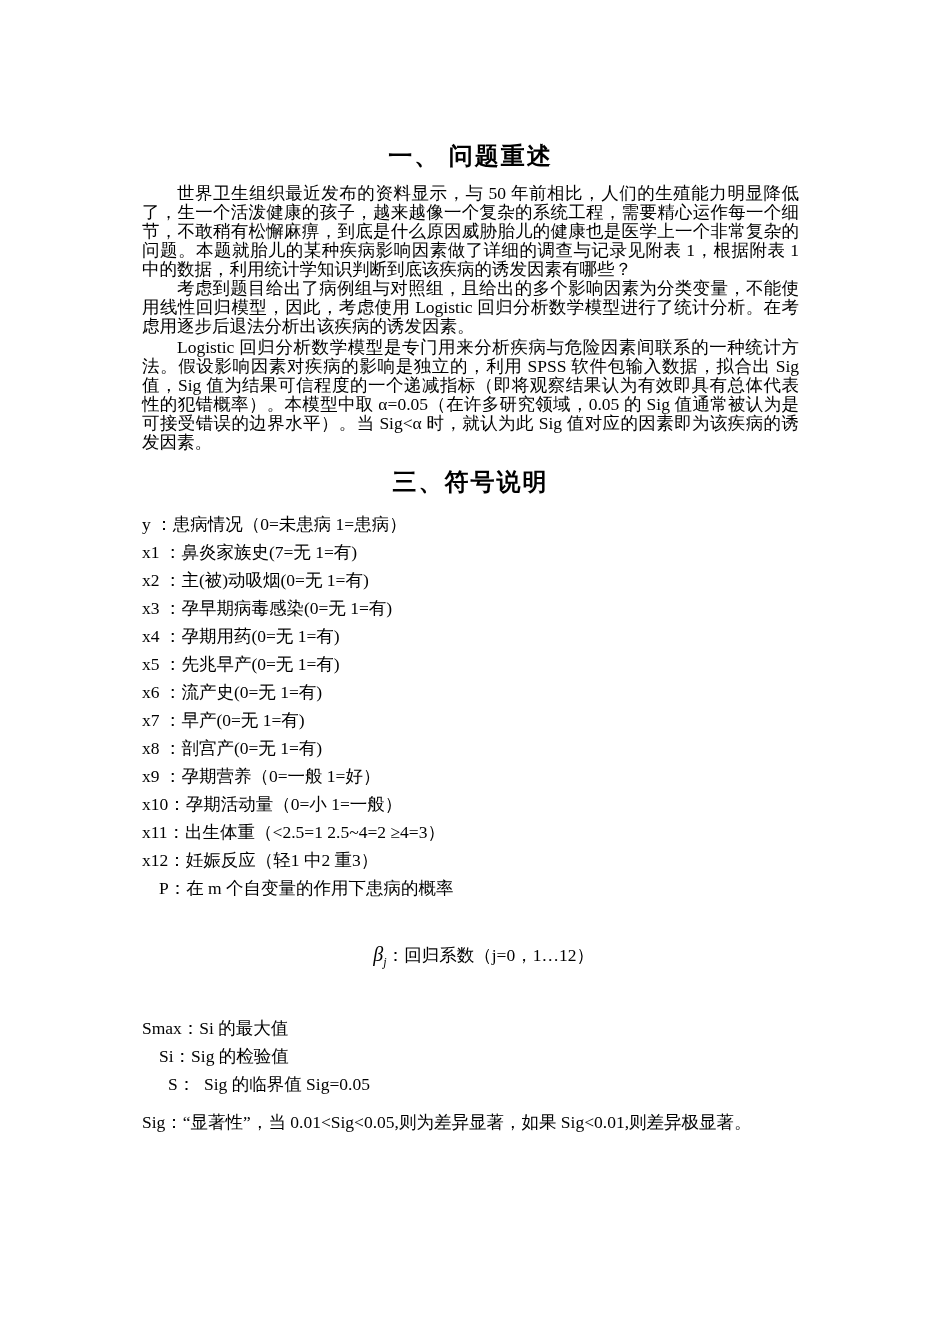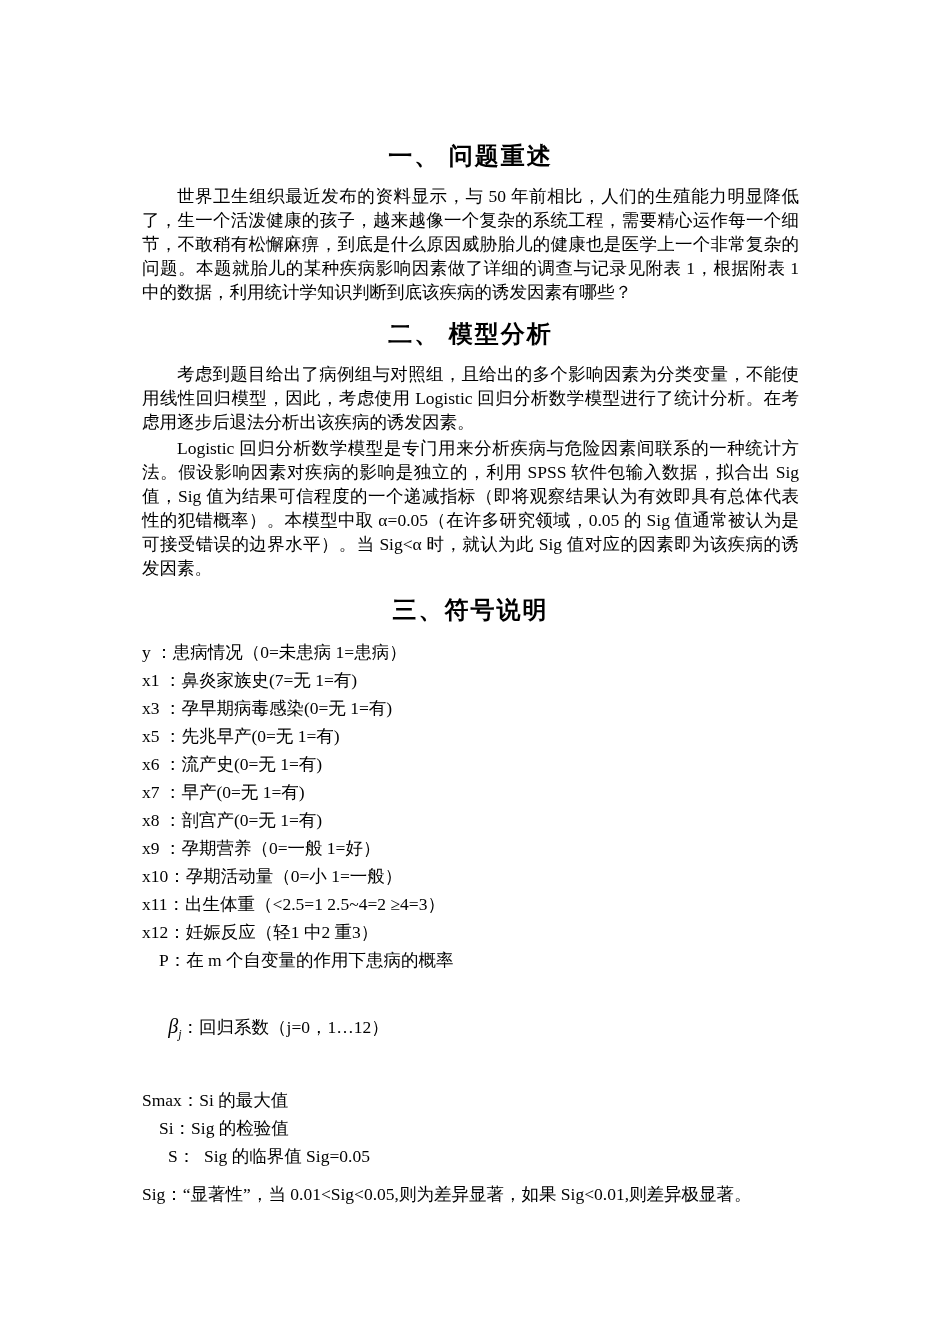--- a/index.html
+++ b/index.html
@@ -21,66 +21,68 @@
     font-family: "Liberation Sans", "DejaVu Sans", sans-serif;
     font-weight: 700;
     font-size: 24px;
     text-align: center;
     margin: 14px 0 12px 0;
     letter-spacing: 2px;
   }
   .heading.first { margin-top: 0; }
   .para {
     font-size: 17.5px;
-    line-height: 24px;
+    line-height: 19px;
     text-align: justify;
     text-indent: 2em;
     margin: 0;
   }
   .section-gap { margin-top: 2px; }
   .symbols {
     font-size: 17.5px;
     line-height: 28px;
     margin-top: 8px;
   }
   .sym-line { white-space: pre-wrap; }
   .indent-1 { padding-left: 17px; }
   .indent-2 { padding-left: 26px; }
   .beta-line {
     margin: 10px 0 10px 0;
     font-size: 17.5px;
+    text-align: center;
   }
   .beta-base {
     font-style: italic;
     font-size: 20px;
   }
   .beta-sub {
     font-style: italic;
     font-size: 12px;
   }
   .sig-line { text-align: justify; margin-top: 10px; }
 </style>
 </head>
 <body>
 
 <div class="page">
 
   <h1 class="heading first">一、 问题重述</h1>
   <p class="para">世界卫生组织最近发布的资料显示，与 50 年前相比，人们的生殖能力明显降低了，生一个活泼健康的孩子，越来越像一个复杂的系统工程，需要精心运作每一个细节，不敢稍有松懈麻痹，到底是什么原因威胁胎儿的健康也是医学上一个非常复杂的问题。本题就胎儿的某种疾病影响因素做了详细的调查与记录见附表 1，根据附表 1 中的数据，利用统计学知识判断到底该疾病的诱发因素有哪些？</p>
 
-  <h1 class="heading">二、 模型分析</h1>
   <p class="para">考虑到题目给出了病例组与对照组，且给出的多个影响因素为分类变量，不能使用线性回归模型，因此，考虑使用 Logistic 回归分析数学模型进行了统计分析。在考虑用逐步后退法分析出该疾病的诱发因素。</p>
   <p class="para section-gap">Logistic 回归分析数学模型是专门用来分析疾病与危险因素间联系的一种统计方法。假设影响因素对疾病的影响是独立的，利用 SPSS 软件包输入数据，拟合出 Sig 值，Sig 值为结果可信程度的一个递减指标（即将观察结果认为有效即具有总体代表性的犯错概率）。本模型中取 α=0.05（在许多研究领域，0.05 的 Sig 值通常被认为是可接受错误的边界水平）。当 Sig&lt;α 时，就认为此 Sig 值对应的因素即为该疾病的诱发因素。</p>
 
   <h1 class="heading">三、符号说明</h1>
 
   <div class="symbols">
     <div class="sym-line">y ：患病情况（0=未患病 1=患病）</div>
     <div class="sym-line">x1 ：鼻炎家族史(7=无 1=有)</div>
+    <div class="sym-line">x2 ：主(被)动吸烟(0=无 1=有)</div>
     <div class="sym-line">x3 ：孕早期病毒感染(0=无 1=有)</div>
+    <div class="sym-line">x4 ：孕期用药(0=无 1=有)</div>
     <div class="sym-line">x5 ：先兆早产(0=无 1=有)</div>
     <div class="sym-line">x6 ：流产史(0=无 1=有)</div>
     <div class="sym-line">x7 ：早产(0=无 1=有)</div>
     <div class="sym-line">x8 ：剖宫产(0=无 1=有)</div>
     <div class="sym-line">x9 ：孕期营养（0=一般 1=好）</div>
     <div class="sym-line">x10：孕期活动量（0=小 1=一般）</div>
     <div class="sym-line">x11：出生体重（&lt;2.5=1 2.5~4=2 ≥4=3）</div>
     <div class="sym-line">x12：妊娠反应（轻1 中2 重3）</div>
     <div class="sym-line indent-1">P：在 m 个自变量的作用下患病的概率</div>
 

